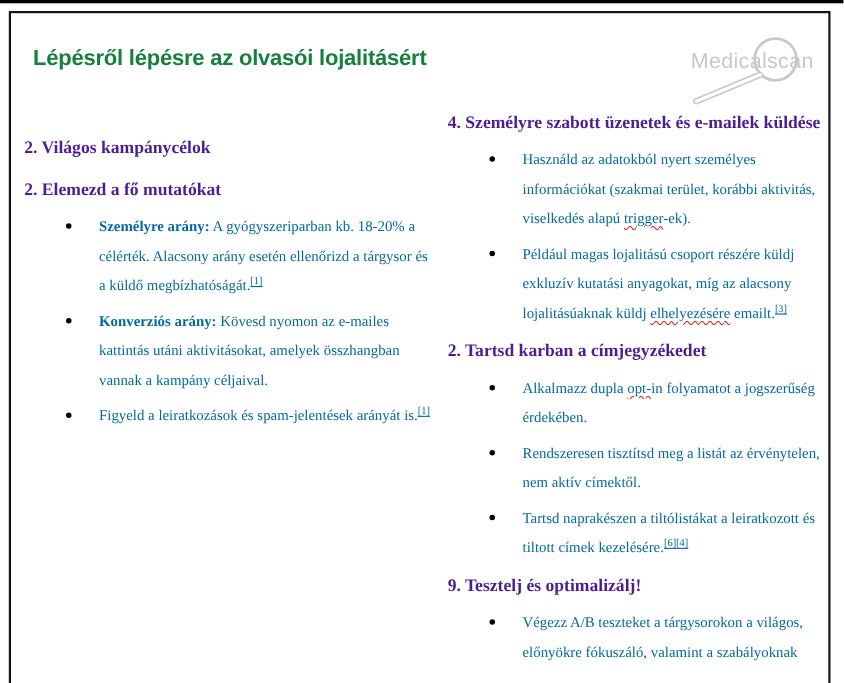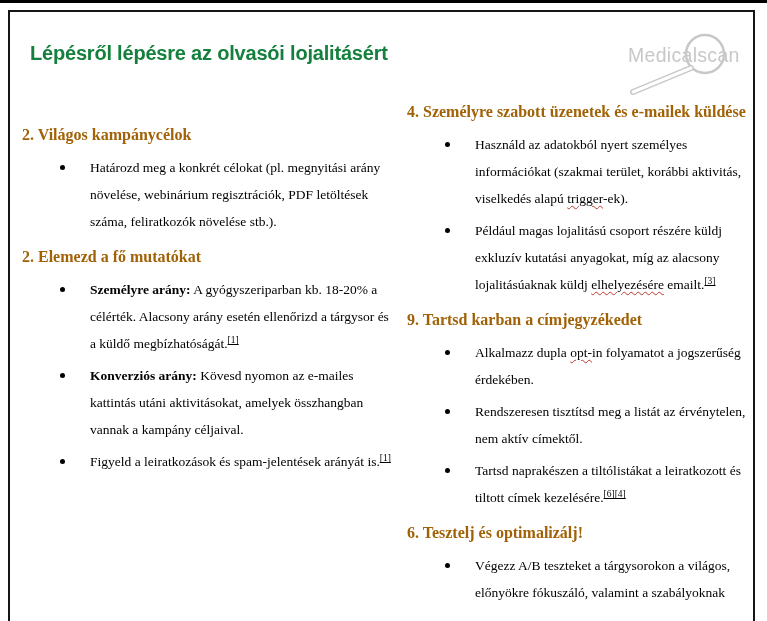--- a/index.html
+++ b/index.html
@@ -18,27 +18,27 @@
     position:absolute;left:20px;top:30px;
     font-family:"Liberation Sans",sans-serif;font-weight:bold;
     font-size:20px;color:#15803d;letter-spacing:-0.2px;white-space:nowrap;
   }
   .logo{position:absolute;left:598px;top:12px;width:150px;height:85px;}
   .col{position:absolute;width:372px;}
   #col-0{left:12px;top:106px;}
   #col-1{left:397px;top:83px;width:352px;}
   .section-heading{
     font-family:"Liberation Serif",serif;font-weight:bold;
-    font-size:16px;line-height:34px;color:#a16207;margin:4px 0 2px 0;
+    font-size:16px;line-height:34px;color:#4c1d95;margin:4px 0 2px 0;
   }
   .col > .section-heading:first-child{margin-top:0;}
   ul.bullets{list-style:none;margin:0;padding:0;}
   ul.bullets li{
     position:relative;padding-left:68px;margin-bottom:5px;
-    font-size:13.5px;line-height:27px;color:#000000;
+    font-size:13.5px;line-height:27px;color:#0369a1;
   }
   ul.bullets li::before{
     content:"";position:absolute;left:38px;top:11px;width:5px;height:5px;
     border-radius:50%;background:#000;
   }
   .bold{font-weight:bold;}
   .squiggle{
     text-decoration-line:underline;text-decoration-style:wavy;
     text-decoration-color:#c0392b;text-decoration-thickness:1px;
     text-underline-offset:2px;
@@ -60,40 +60,39 @@
   <svg class="logo" viewBox="0 0 150 85" xmlns="http://www.w3.org/2000/svg">
     <text x="20" y="38" font-family="Liberation Sans, sans-serif" font-size="19.5" letter-spacing="0.3" fill="#c8c8c8">Medicalscan</text>
     <circle cx="97" cy="30" r="19" fill="none" stroke="#c8c8c8" stroke-width="2.5"></circle>
     <line x1="83" y1="44" x2="25" y2="68" stroke="#c8c8c8" stroke-width="6" stroke-linecap="round"></line>
     <line x1="83" y1="44" x2="25" y2="68" stroke="#ffffff" stroke-width="3" stroke-linecap="round"></line>
   </svg>
 
   <div class="col" id="col-0">
       <div class="section-heading">2. Világos kampánycélok</div>
       <ul class="bullets">
-        <li><span>Határozd meg a konkrét célokat (pl. megnyitási arány növelése, webinárium regisztrációk, PDF letöltések száma, feliratkozók növelése stb.).</span></li>
       </ul>
       <div class="section-heading">2. Elemezd a fő mutatókat</div>
       <ul class="bullets">
         <li><span class="bold">Személyre arány:</span><span> A gyógyszeriparban kb. 18-20% a célérték. Alacsony arány esetén ellenőrizd a tárgysor és a küldő megbízhatóságát.</span><sup class="ref">[1]</sup></li>
         <li><span class="bold">Konverziós arány:</span><span> Kövesd nyomon az e-mailes kattintás utáni aktivitásokat, amelyek összhangban vannak a kampány céljaival.</span></li>
         <li><span>Figyeld a leiratkozások és spam-jelentések arányát is.</span><sup class="ref">[1]</sup></li>
       </ul>
     </div>
   <div class="col" id="col-1">
       <div class="section-heading">4. Személyre szabott üzenetek és e-mailek küldése</div>
       <ul class="bullets">
         <li><span>Használd az adatokból nyert személyes információkat (szakmai terület, korábbi aktivitás, viselkedés alapú </span><span class="squiggle">trigger</span><span>-ek).</span></li>
         <li><span>Például magas lojalitású csoport részére küldj exkluzív kutatási anyagokat, míg az alacsony lojalitásúaknak küldj </span><span class="squiggle">elhelyezésére</span><span> emailt.</span><sup class="ref">[3]</sup></li>
       </ul>
-      <div class="section-heading">9. Tartsd karban a címjegyzékedet</div>
+      <div class="section-heading">2. Tartsd karban a címjegyzékedet</div>
       <ul class="bullets">
         <li><span>Alkalmazz dupla </span><span class="squiggle">opt-</span><span>in folyamatot a jogszerűség érdekében.</span></li>
         <li><span>Rendszeresen tisztítsd meg a listát az érvénytelen, nem aktív címektől.</span></li>
         <li><span>Tartsd naprakészen a tiltólistákat a leiratkozott és tiltott címek kezelésére.</span><sup class="ref">[6][4]</sup></li>
       </ul>
-      <div class="section-heading">6. Tesztelj és optimalizálj!</div>
+      <div class="section-heading">9. Tesztelj és optimalizálj!</div>
       <ul class="bullets">
         <li><span>Végezz A/B teszteket a tárgysorokon a világos, előnyökre fókuszáló, valamint a szabályoknak</span></li>
       </ul>
     </div>
 
 </div>
 
 </body></html>

